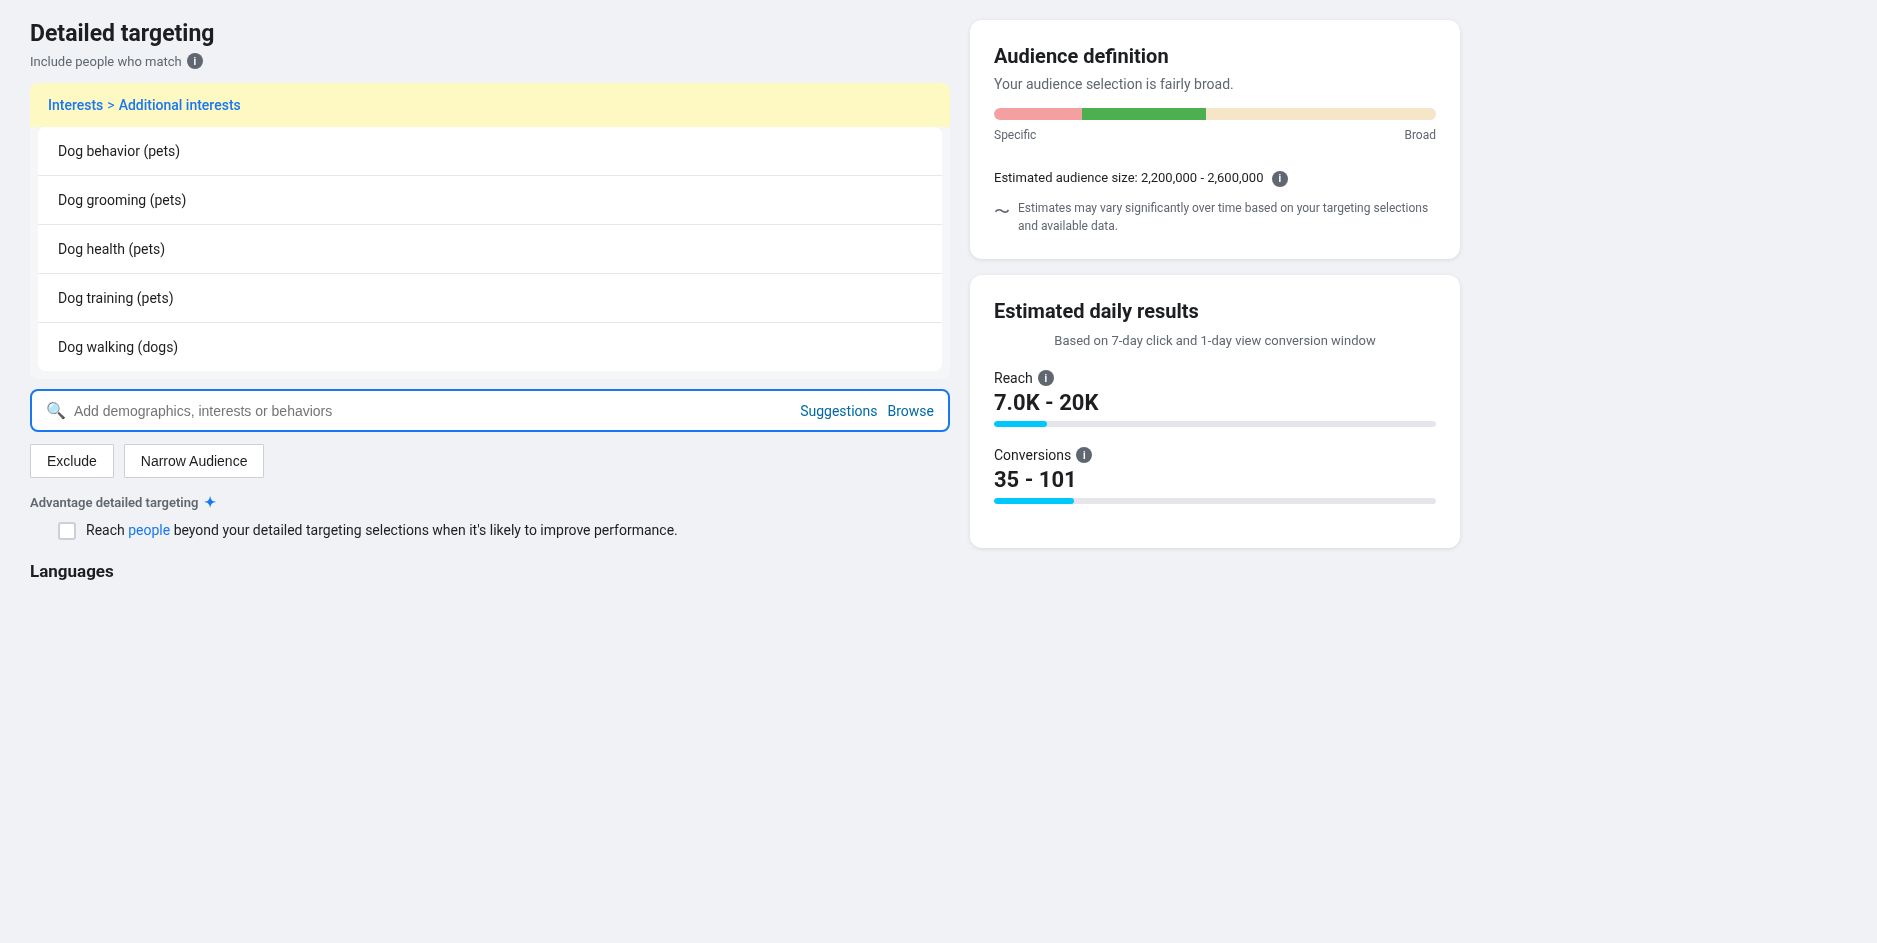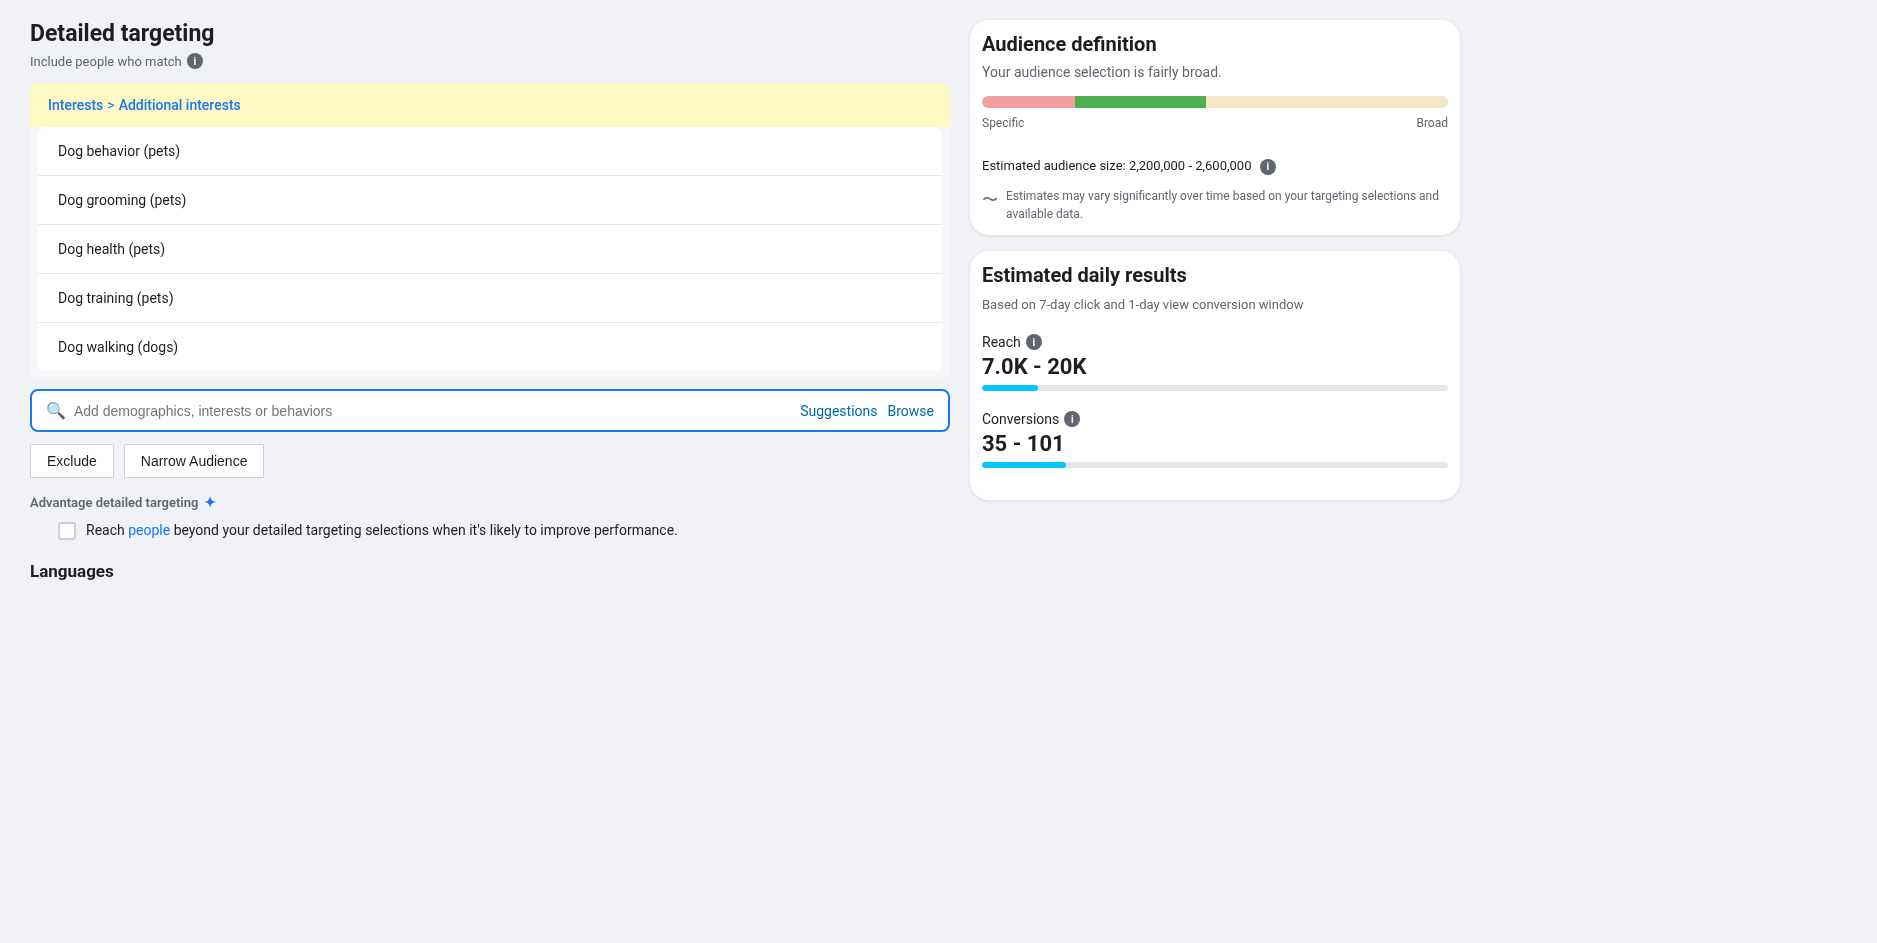--- a/index.html
+++ b/index.html
@@ -201,22 +201,22 @@
     }
     .languages-title {
       font-size: 17px;
       font-weight: 700;
       color: #1c1e21;
     }
 
     
     .card {
       background: white;
-      border-radius: 19px;
-      padding: 12px;
+      border-radius: 12px;
+      padding: 24px;
       box-shadow: 0 1px 4px rgba(0,0,0,0.1);
     }
     .card-title {
       font-size: 20px;
       font-weight: 700;
       color: #1c1e21;
       margin-bottom: 8px;
     }
     .card-subtitle {
       font-size: 14px;
@@ -280,20 +280,21 @@
       flex-shrink: 0;
       margin-top: 1px;
     }
 
     
     .daily-results-subtitle {
       font-size: 13px;
       color: #606770;
       margin-bottom: 20px;
       line-height: 1.5;
+      text-align: center;
     }
     .metric-label {
       display: flex;
       align-items: center;
       gap: 5px;
       font-size: 14px;
       color: #1c1e21;
       margin-bottom: 4px;
     }
     .metric-value {

